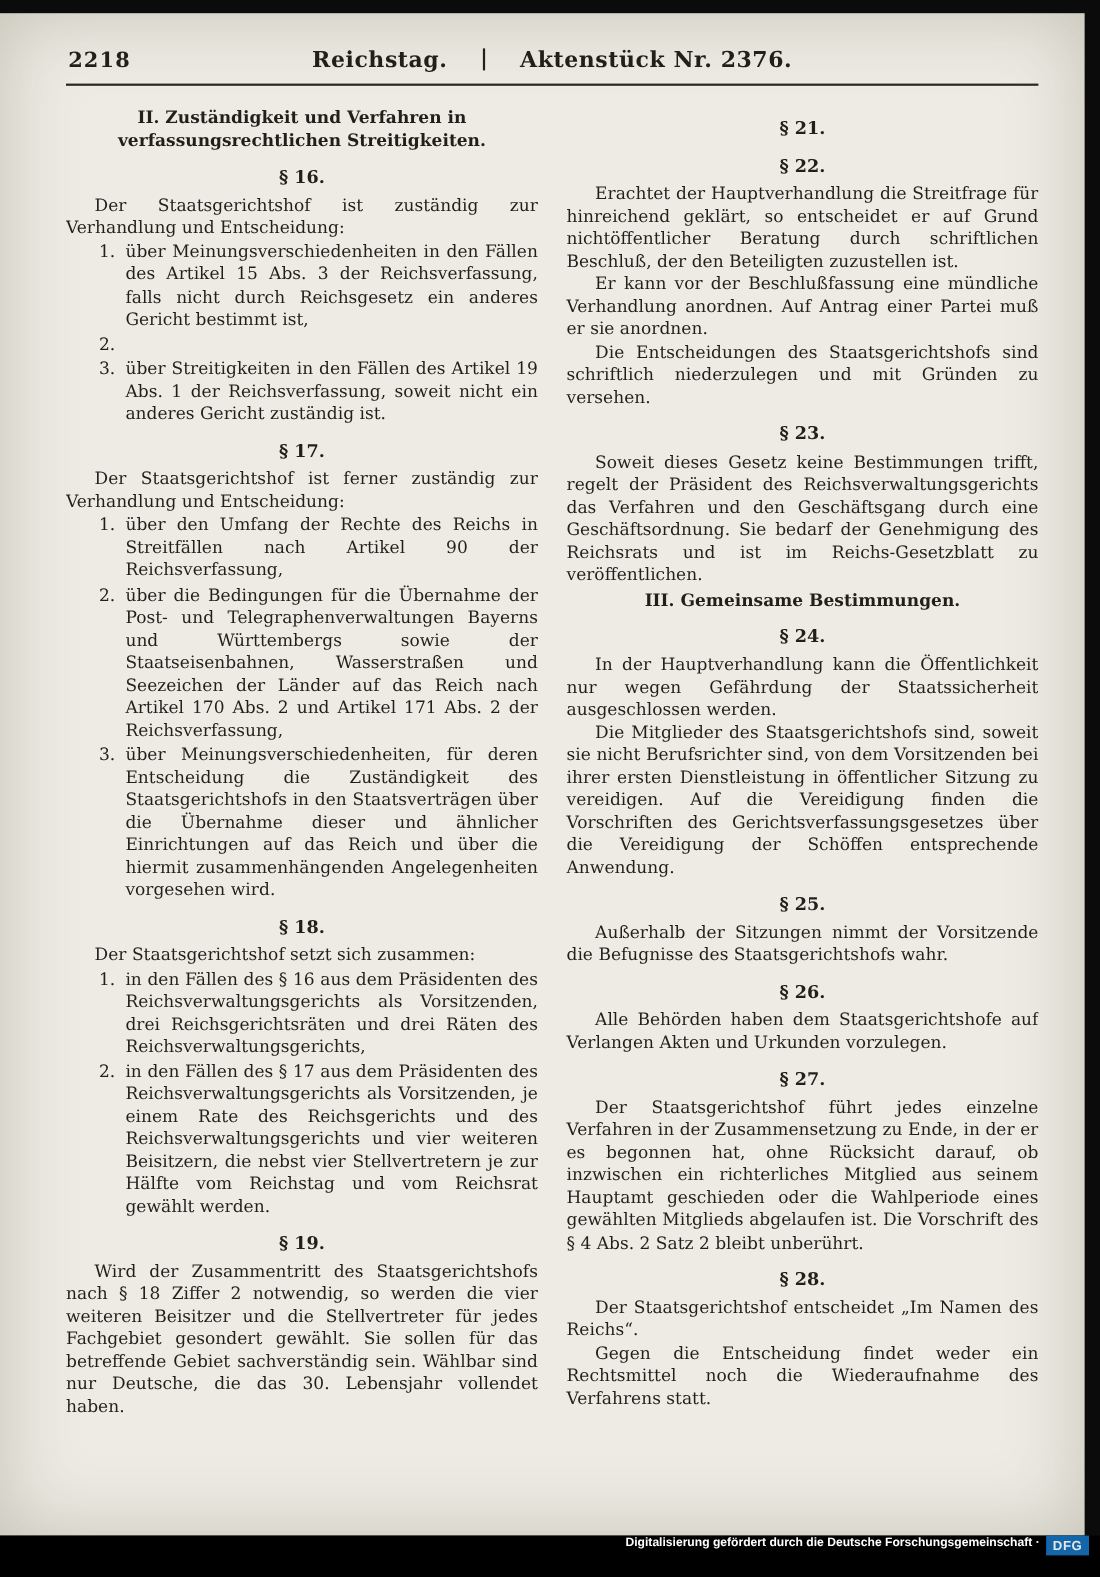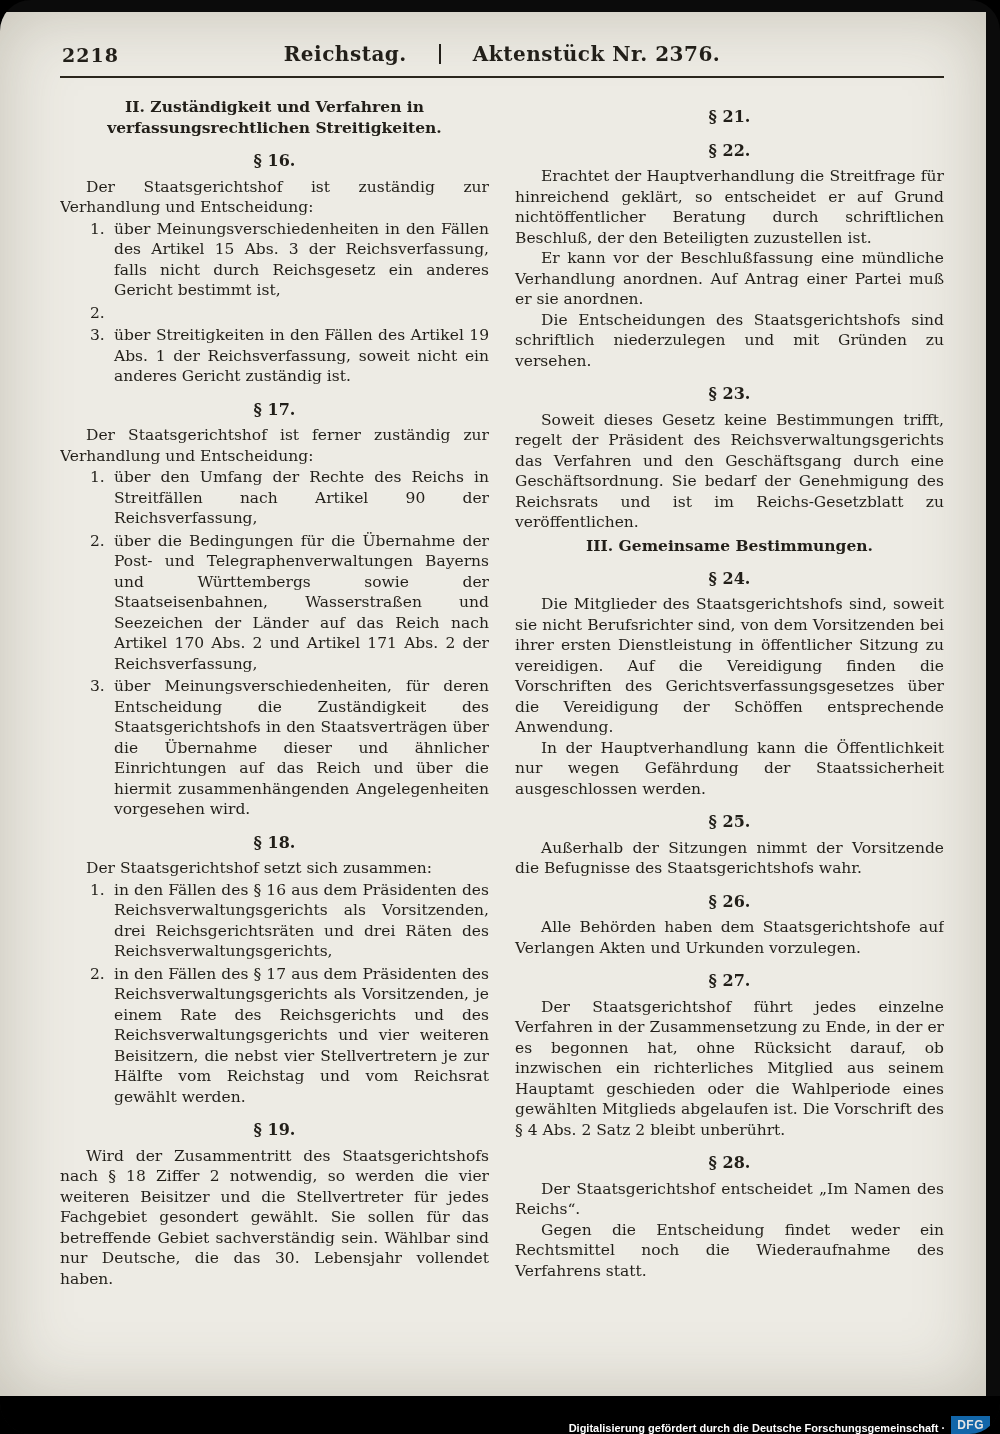--- a/index.html
+++ b/index.html
@@ -3,21 +3,21 @@
 <meta charset="utf-8">
 <style>
   html,body{margin:0;padding:0;}
   body{
     width:1000px;height:1434px;
     background:#000;
     font-family:"DejaVu Serif","Liberation Serif",serif;
   }
   .scan-frame{
     position:relative;width:1000px;height:1434px;
-    background:#0b0b0b;overflow:hidden;border-radius:31px;
+    background:#0b0b0b;overflow:hidden;
   }
   .paper{
     position:absolute;left:0;top:12px;width:986px;height:1384px;
     background:var(--paper,#edebe4);color:var(--ink,#221f19);
     padding:28px 42px 16px 60px;box-sizing:border-box;
     box-shadow:inset 0 0 70px rgba(95,85,60,.28);
   }
   .page-header{position:relative;height:32px;}
   .page-number{position:absolute;left:2px;top:4px;font-size:19px;font-weight:bold;letter-spacing:1px;}
   .header-title{
@@ -29,21 +29,21 @@
   .columns{display:flex;gap:26px;margin-top:16px;height:1262px;overflow:hidden;}
   .column{flex:1;min-width:0;font-size:15.5px;line-height:20.5px;}
   .blk-section{text-align:center;font-weight:bold;margin:2px 10px 9px;line-height:21px;}
   .blk-pnum{text-align:center;font-weight:bold;font-size:16px;margin:13px 0 5px;}
   .blk-p{text-align:justify;text-indent:26px;}
   .blk-li{display:flex;margin:1px 0 2px;padding-left:30px;}
   .li-num{width:24px;flex:none;}
   .li-text{flex:1;text-align:justify;}
   .dfg-bar{
     position:absolute;left:0;bottom:0;width:1000px;height:38px;background:#000;
-    display:flex;align-items:flex-end;justify-content:flex-end;gap:6px;
+    display:flex;align-items:flex-start;justify-content:flex-end;gap:6px;
     padding-right:10px;box-sizing:border-box;
     font-family:"Liberation Sans","DejaVu Sans",sans-serif;
   }
   .dfg-text{color:#fff;font-size:11px;font-weight:bold;}
   .dfg-logo{
     background:var(--dfg,#1266a9);color:#e5e5e5;font-size:12px;font-weight:bold;
     padding:2px 6px;letter-spacing:.5px;
   }
 </style>
 </head>
@@ -108,22 +108,22 @@
       <div class="column" id="col-right">
           <div class="blk-pnum">§ 21.</div>
           <div class="blk-pnum">§ 22.</div>
           <div class="blk-p">Erachtet der Hauptverhandlung die Streitfrage für hinreichend geklärt, so entscheidet er auf Grund nichtöffentlicher Beratung durch schriftlichen Beschluß, der den Beteiligten zuzustellen ist.</div>
           <div class="blk-p">Er kann vor der Beschlußfassung eine mündliche Verhandlung anordnen. Auf Antrag einer Partei muß er sie anordnen.</div>
           <div class="blk-p">Die Entscheidungen des Staatsgerichtshofs sind schriftlich niederzulegen und mit Gründen zu versehen.</div>
           <div class="blk-pnum">§ 23.</div>
           <div class="blk-p">Soweit dieses Gesetz keine Bestimmungen trifft, regelt der Präsident des Reichsverwaltungsgerichts das Verfahren und den Geschäftsgang durch eine Geschäftsordnung. Sie bedarf der Genehmigung des Reichsrats und ist im Reichs-Gesetzblatt zu veröffentlichen.</div>
           <div class="blk-section">III. Gemeinsame Bestimmungen.</div>
           <div class="blk-pnum">§ 24.</div>
+          <div class="blk-p">In der Hauptverhandlung kann die Öffentlichkeit nur wegen Gefährdung der Staatssicherheit ausgeschlossen werden.</div>
           <div class="blk-p">Die Mitglieder des Staatsgerichtshofs sind, soweit sie nicht Berufsrichter sind, von dem Vorsitzenden bei ihrer ersten Dienstleistung in öffentlicher Sitzung zu vereidigen. Auf die Vereidigung finden die Vorschriften des Gerichtsverfassungsgesetzes über die Vereidigung der Schöffen entsprechende Anwendung.</div>
-          <div class="blk-p">In der Hauptverhandlung kann die Öffentlichkeit nur wegen Gefährdung der Staatssicherheit ausgeschlossen werden.</div>
           <div class="blk-pnum">§ 25.</div>
           <div class="blk-p">Außerhalb der Sitzungen nimmt der Vorsitzende die Befugnisse des Staatsgerichtshofs wahr.</div>
           <div class="blk-pnum">§ 26.</div>
           <div class="blk-p">Alle Behörden haben dem Staatsgerichtshofe auf Verlangen Akten und Urkunden vorzulegen.</div>
           <div class="blk-pnum">§ 27.</div>
           <div class="blk-p">Der Staatsgerichtshof führt jedes einzelne Verfahren in der Zusammensetzung zu Ende, in der er es begonnen hat, ohne Rücksicht darauf, ob inzwischen ein richterliches Mitglied aus seinem Hauptamt geschieden oder die Wahlperiode eines gewählten Mitglieds abgelaufen ist. Die Vorschrift des § 4 Abs. 2 Satz 2 bleibt unberührt.</div>
           <div class="blk-pnum">§ 28.</div>
           <div class="blk-p">Der Staatsgerichtshof entscheidet „Im Namen des Reichs“.</div>
           <div class="blk-p">Gegen die Entscheidung findet weder ein Rechtsmittel noch die Wiederaufnahme des Verfahrens statt.</div>
         </div>

